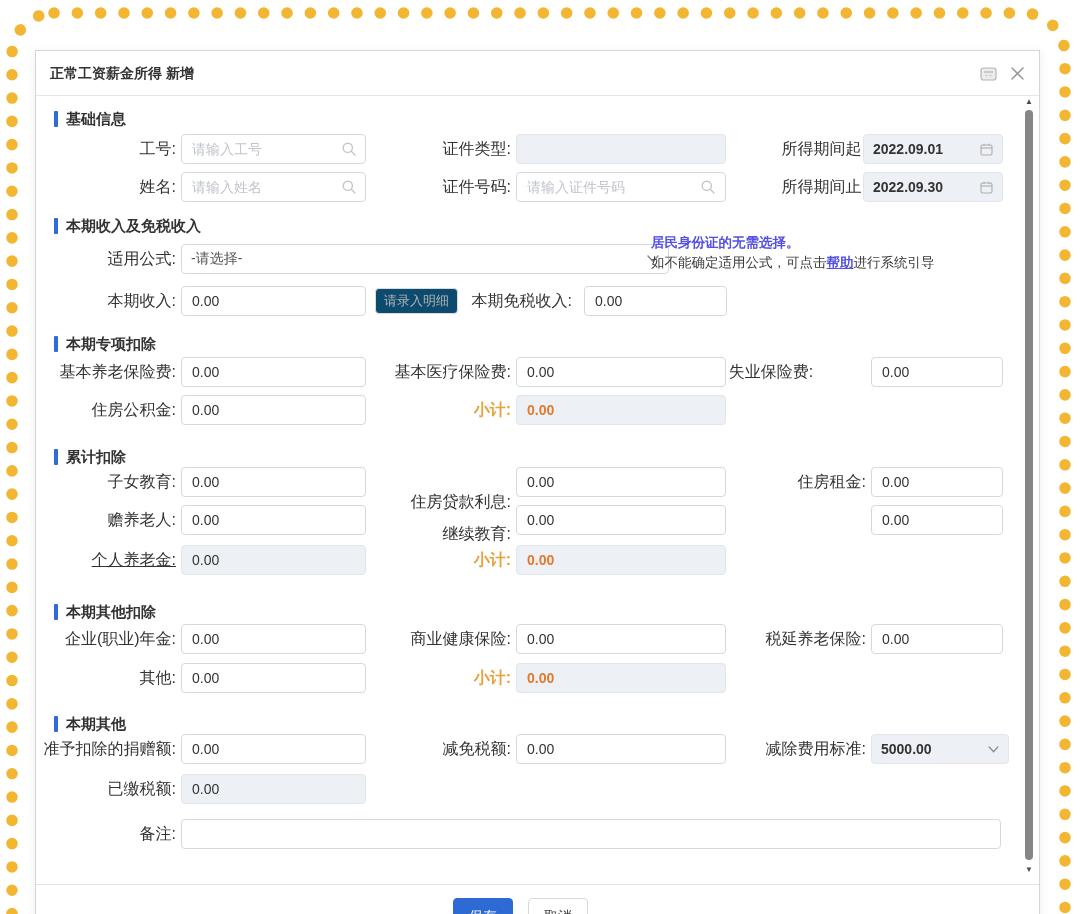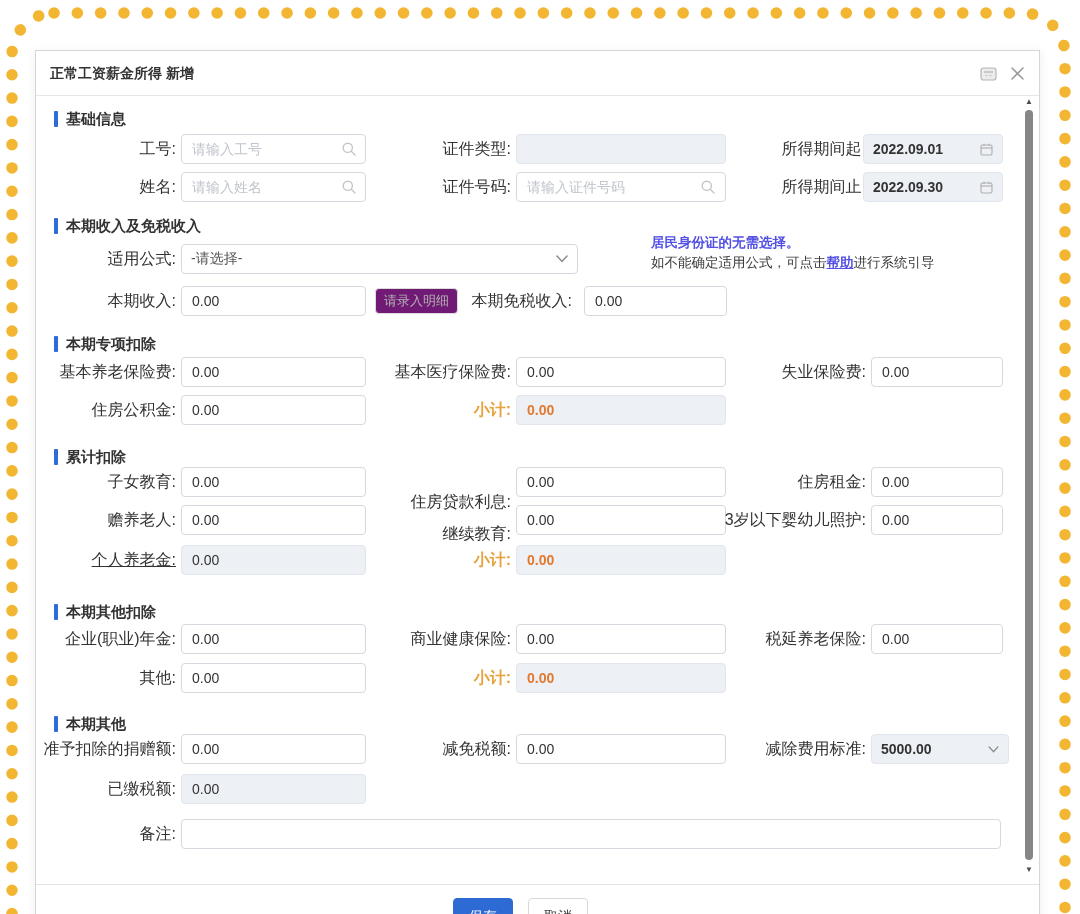--- a/index.html
+++ b/index.html
@@ -27,21 +27,21 @@
   .datebox{background:#edf0f5;border:1px solid #e1e5ec;color:#333;font-weight:600;cursor:pointer;}
   .selbox{background:#fff;border:1px solid #d5d8de;color:#555;cursor:pointer;}
   .selbox.gray{background:#edf0f5;border-color:#e1e5ec;color:#333;font-weight:600;}
   .sicon{position:absolute;pointer-events:none;}
   .orange-lbl{color:#e6a23c;font-weight:600;}
   .notice{position:absolute;font-size:13.5px;line-height:20px;white-space:nowrap;}
   .notice .p1{color:#5350e3;font-weight:700;}
   .notice .link{color:#5350e3;font-weight:700;text-decoration:underline;cursor:pointer;}
   .notice .dark{color:#3a3a3a;}
   .ghost-btn{position:absolute;height:26px;box-sizing:border-box;border:1px solid #dcdcdc;border-radius:4px;
-    background:#701a75;color:#b3b3b3;font-size:13px;padding:0 8px;line-height:24px;cursor:pointer;white-space:nowrap;}
+    background:#0c4a6e;color:#b3b3b3;font-size:13px;padding:0 8px;line-height:24px;cursor:pointer;white-space:nowrap;}
   .divider{position:absolute;left:0;width:100%;border-top:1px solid #e3e3e3;}
   .btn{position:absolute;height:32px;width:60px;box-sizing:border-box;border-radius:4px;font-size:14px;
     text-align:center;line-height:32px;cursor:pointer;}
   .btn-primary{background:#2d6ad4;color:#fff;border:1px solid #2d6ad4;}
   .btn-plain{background:#fff;color:#444;border:1px solid #d9d9d9;}
   .scrollbar{position:absolute;left:987px;top:46px;width:12px;height:790px;}
   .sb-thumb{position:absolute;left:2px;top:13px;width:8px;height:750px;background:#868686;border-radius:4px;cursor:pointer;}
   .sb-arrow{position:absolute;left:0;width:12px;height:10px;font-size:8px;color:#4a4a4a;text-align:center;line-height:10px;cursor:pointer;}
 </style>
 </head>
@@ -129,21 +129,21 @@
           <line x1="9" y1="0.8" x2="9" y2="3" stroke="#adadad" stroke-width="1.1"></line>
         </svg>
     </div>
 
     <div class="sec" style="top:165px;">
       <span class="secbar"></span>
       <span>本期收入及免税收入</span>
     </div>
 
     <span class="lbl l1" style="top:193px;">适用公式:</span>
-    <div class="box selbox" style="left:145px;top:193px;width:397px;">
+    <div class="box selbox" style="left:145px;top:193px;width:488px;">
       <span>-请选择-</span>
       <svg width="12" height="8" viewBox="0 0 12 8">
           <polyline points="1,1 6,6.5 11,1" fill="none" stroke="#8a8a8a" stroke-width="1.5" stroke-linecap="round"></polyline>
         </svg>
     </div>
 
     <div class="notice" style="left:615px;top:182px;">
       <div class="p1">居民身份证的无需选择。</div>
       <div>
         <span class="dark">如不能确定适用公式，可点击</span><span class="link">帮助</span><span class="dark">进行系统引导</span>
@@ -158,21 +158,21 @@
 
     <div class="sec" style="top:283px;">
       <span class="secbar"></span>
       <span>本期专项扣除</span>
     </div>
 
     <span class="lbl l1" style="top:306px;">基本养老保险费:</span>
     <input class="inp i1" style="top: 306px;" value="0.00">
     <span class="lbl l2" style="top:306px;">基本医疗保险费:</span>
     <input class="inp i2" style="top: 306px;" value="0.00">
-    <span class="lbl l3" style="top:306px;">失业保险费:</span>
+    <span class="lbl l3" style="top:306px;text-align:center;">失业保险费:</span>
     <input class="inp i3" style="top: 306px;" value="0.00">
 
     <span class="lbl l1" style="top:344px;">住房公积金:</span>
     <input class="inp i1" style="top: 344px;" value="0.00">
     <span class="lbl l2 orange-lbl" style="top:344px;">小计:</span>
     <input class="inp i2 ro orangeval" style="top: 344px;" readonly="" value="0.00">
 
     <div class="sec" style="top:396px;">
       <span class="secbar"></span>
       <span>累计扣除</span>
@@ -182,21 +182,20 @@
     <input class="inp i1" style="top: 416px;" value="0.00">
     <span class="lbl l2" style="top:416px;margin-top:20px;">住房贷款利息:</span>
     <input class="inp i2" style="top: 416px;" value="0.00">
     <span class="lbl l3" style="top:416px;">住房租金:</span>
     <input class="inp i3" style="top: 416px;" value="0.00">
 
     <span class="lbl l1" style="top:454px;">赡养老人:</span>
     <input class="inp i1" style="top: 454px;" value="0.00">
     <span class="lbl l2" style="top:468px;">继续教育:</span>
     <input class="inp i2" style="top: 454px;" value="0.00">
-    <span class="lbl l3" style="top:454px;">3岁以下婴幼儿照护:</span>
     <input class="inp i3" style="top: 454px;" value="0.00">
 
     <span class="lbl l1" style="top:494px;text-decoration:underline;">个人养老金:</span>
     <input class="inp i1 ro" style="top: 494px;" readonly="" value="0.00">
     <span class="lbl l2 orange-lbl" style="top:494px;">小计:</span>
     <input class="inp i2 ro orangeval" style="top: 494px;" readonly="" value="0.00">
 
     <div class="sec" style="top:551px;">
       <span class="secbar"></span>
       <span>本期其他扣除</span>

